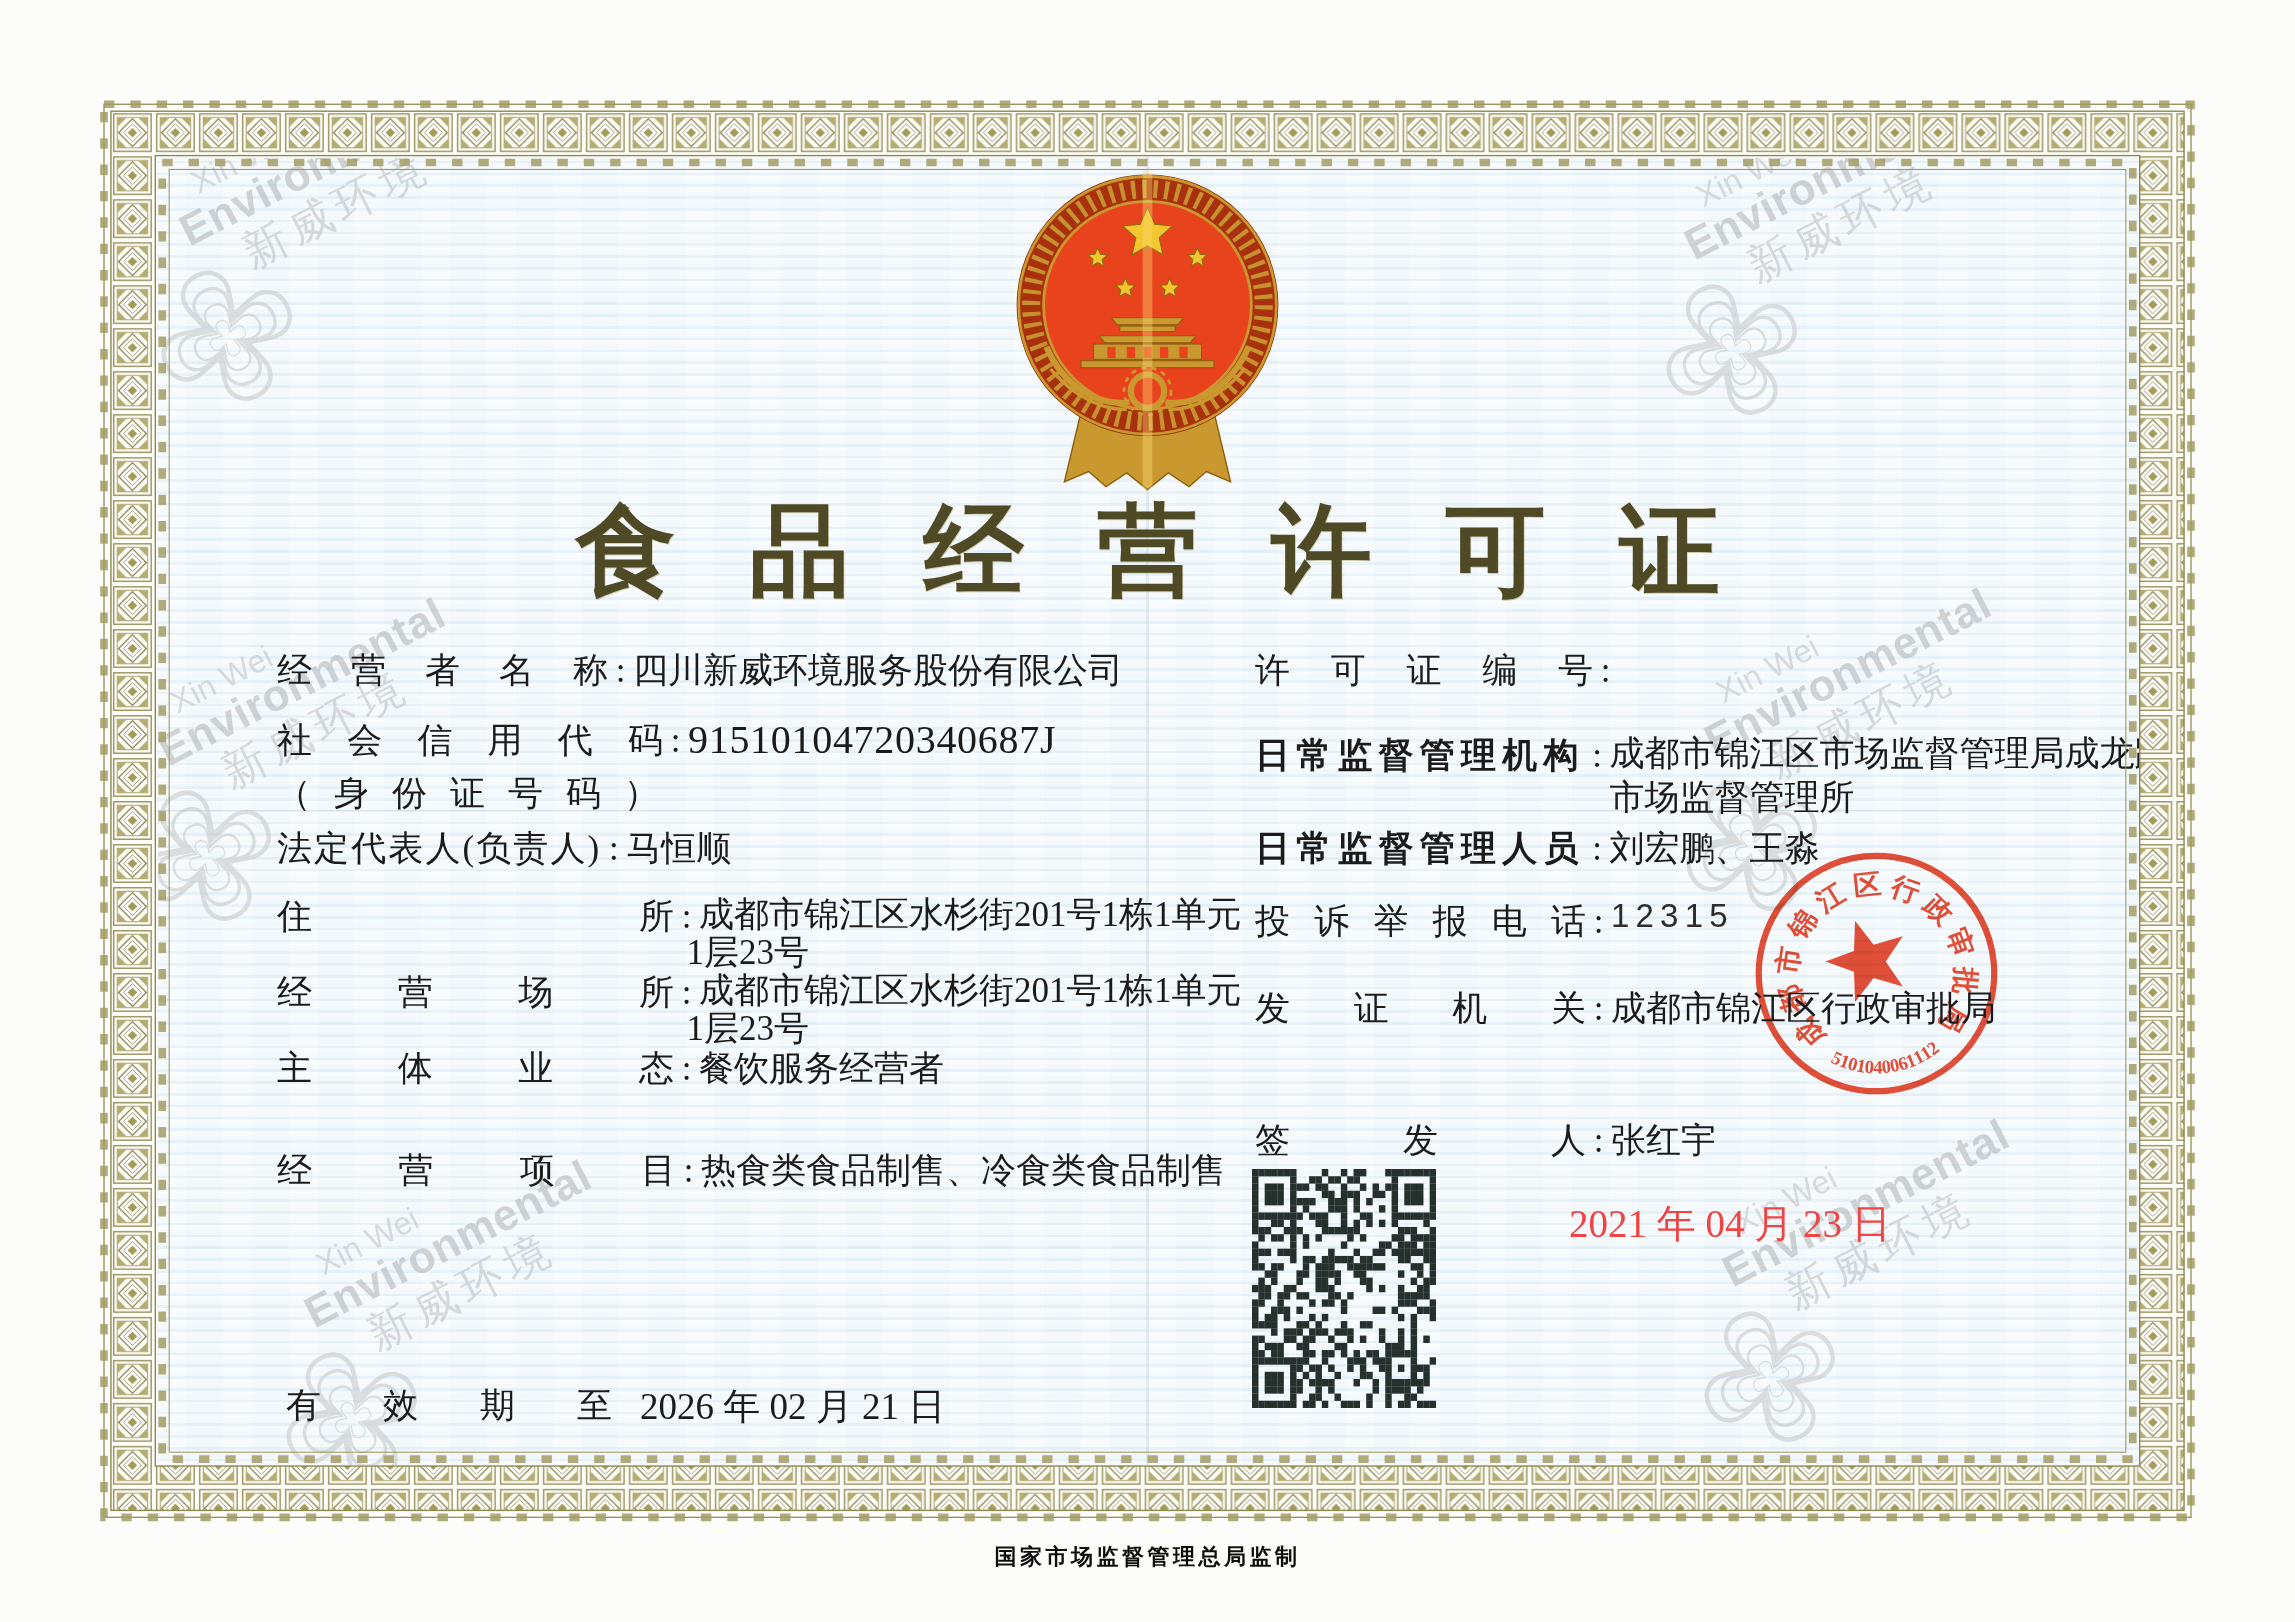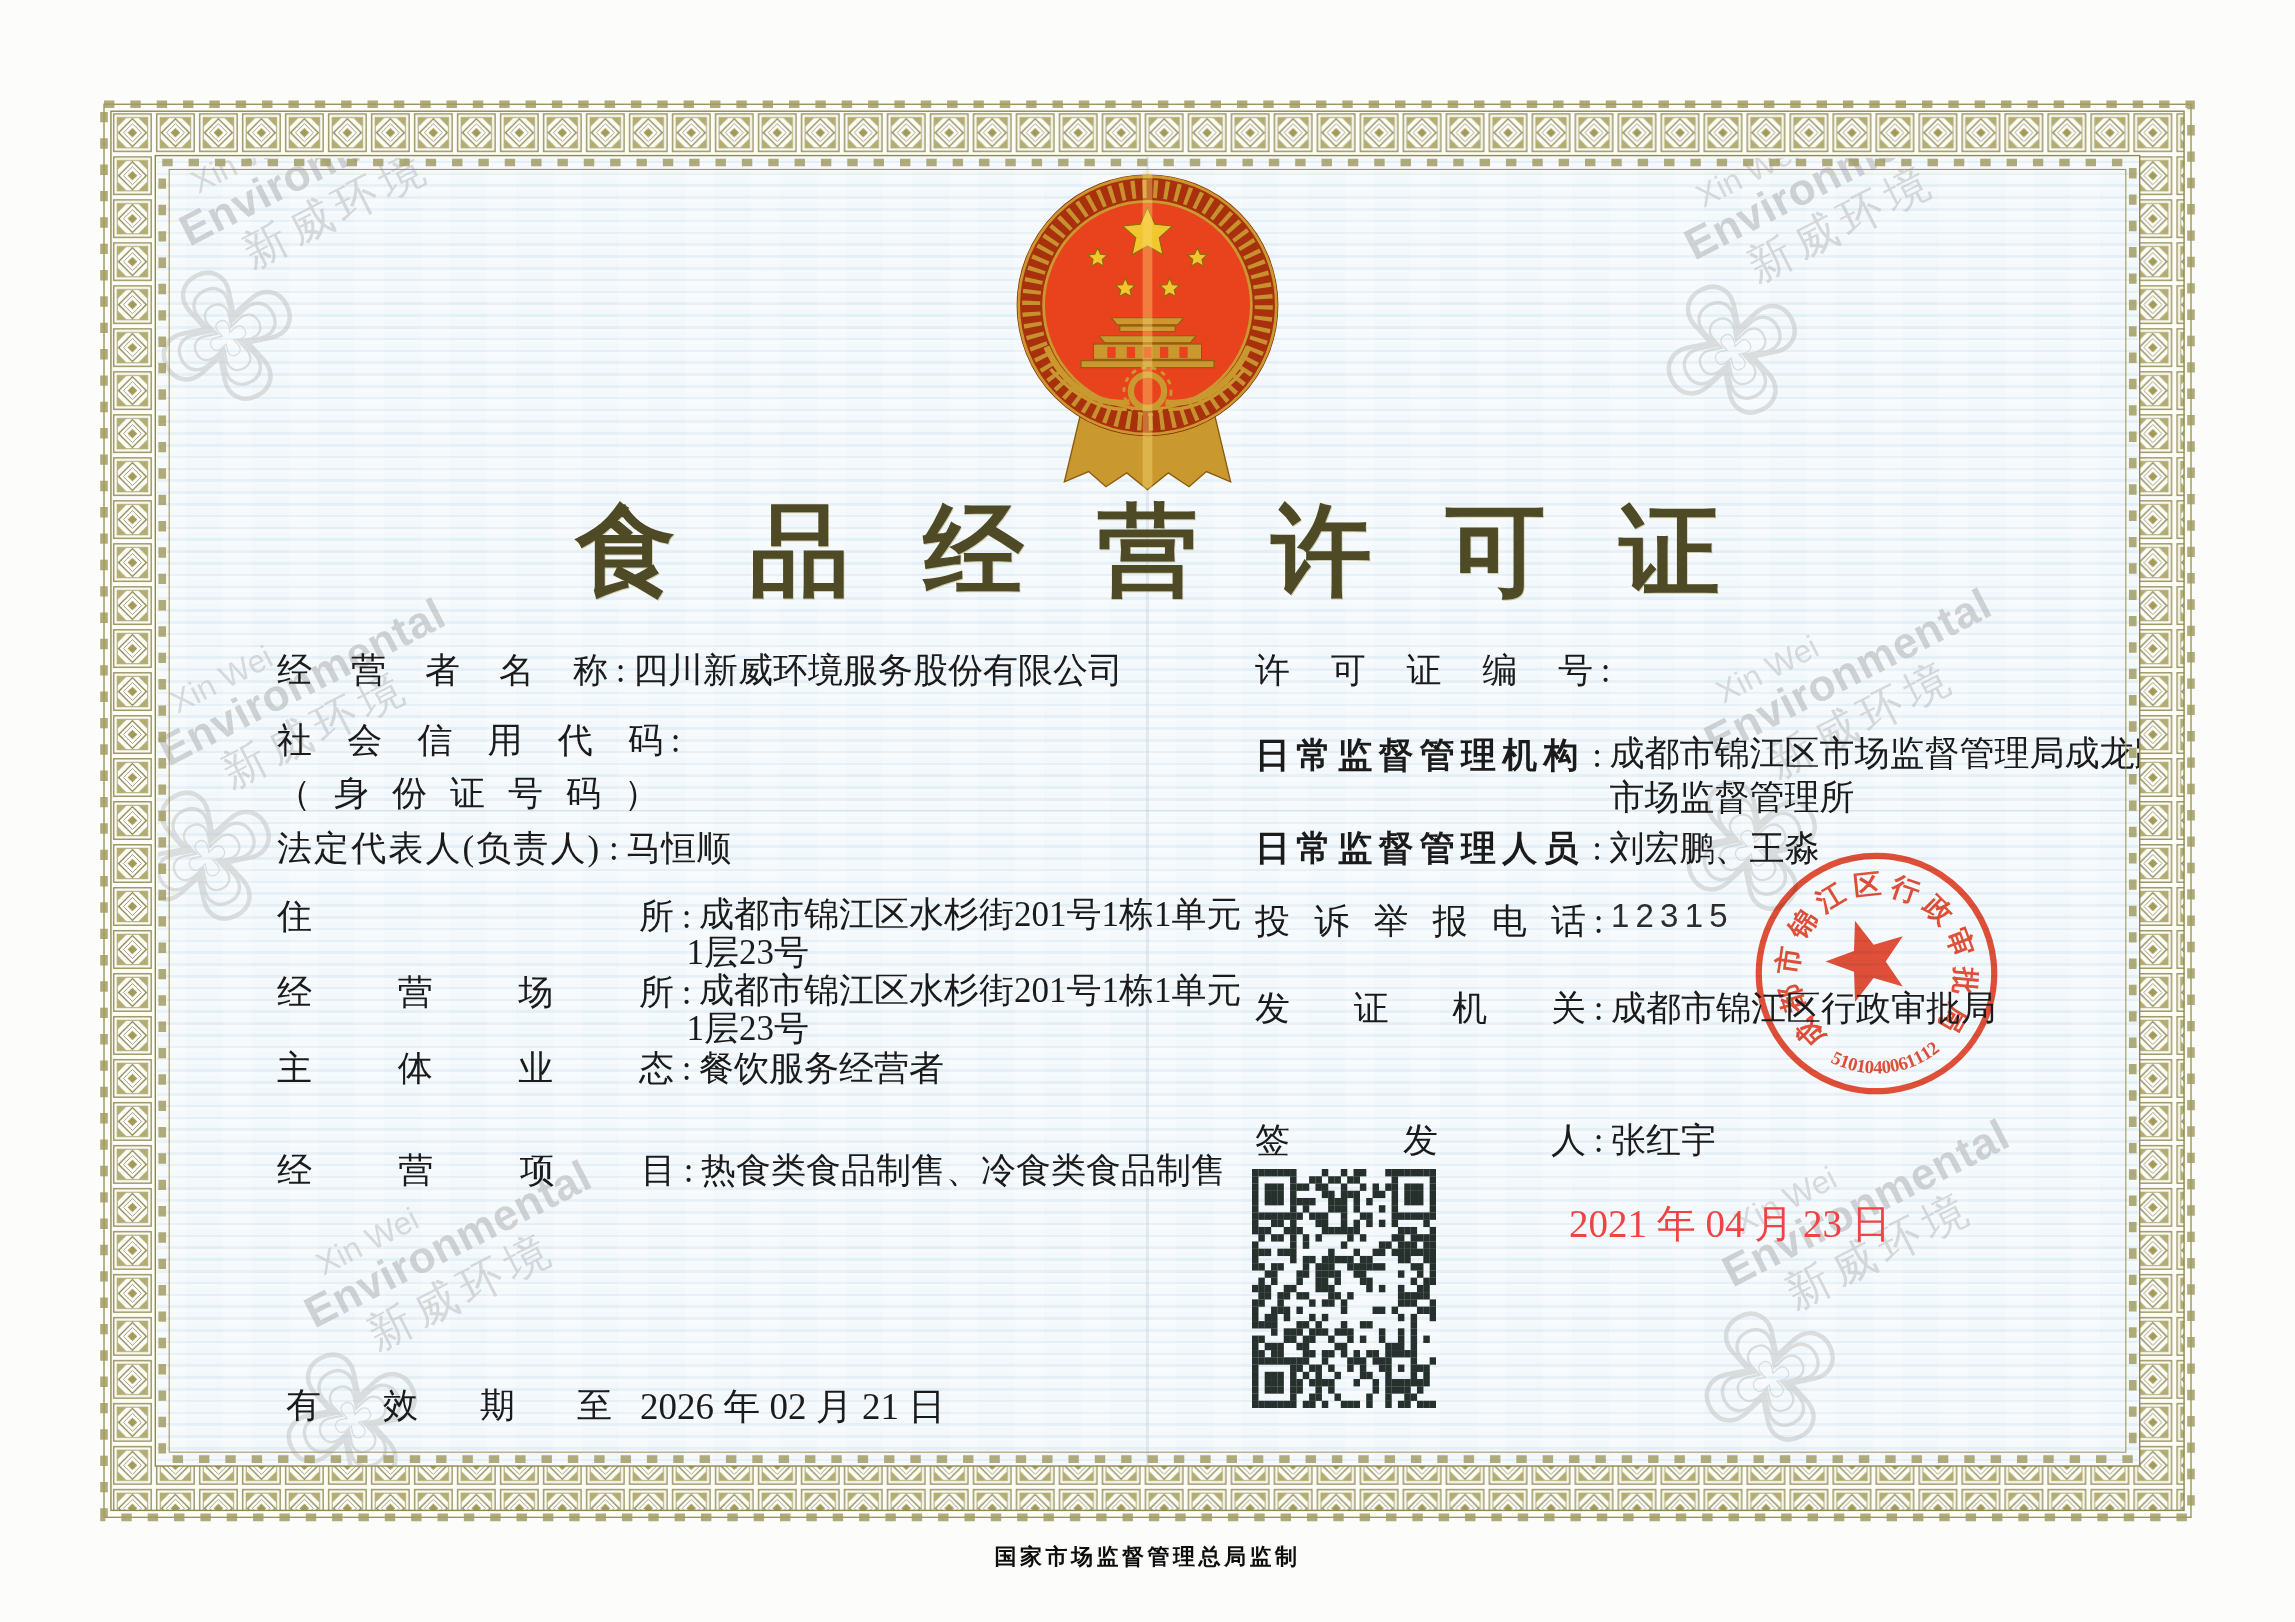--- a/index.html
+++ b/index.html
@@ -223,20 +223,21 @@
   <div class="row" style="left:277px;top:721px">
     <span class="lbl spread" style="width:386px">
         <span>社</span>
         <span>会</span>
         <span>信</span>
         <span>用</span>
         <span>代</span>
         <span>码</span>
       </span>
     <span class="colon">:</span>
+    <span class="val num" style="margin-top:-2.8px">91510104720340687J</span>
   </div>
 
   <div class="row" style="left:276px;top:774px">
     <span class="lbl spread" style="width:383px">
         <span>（</span>
         <span>身</span>
         <span>份</span>
         <span>证</span>
         <span>号</span>
         <span>码</span>

